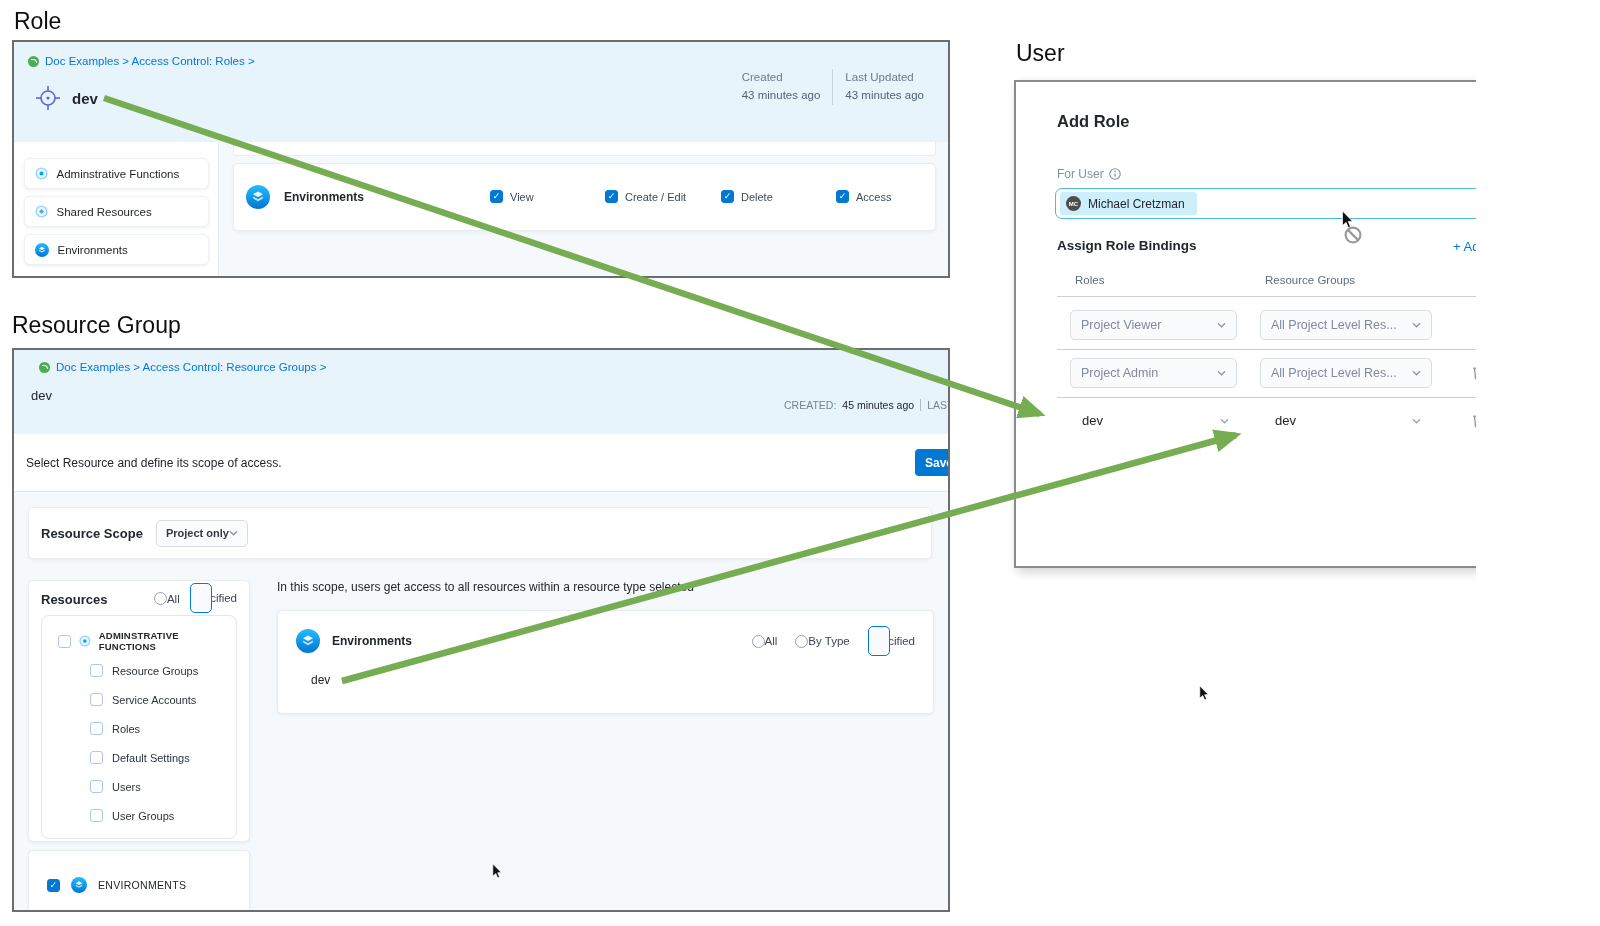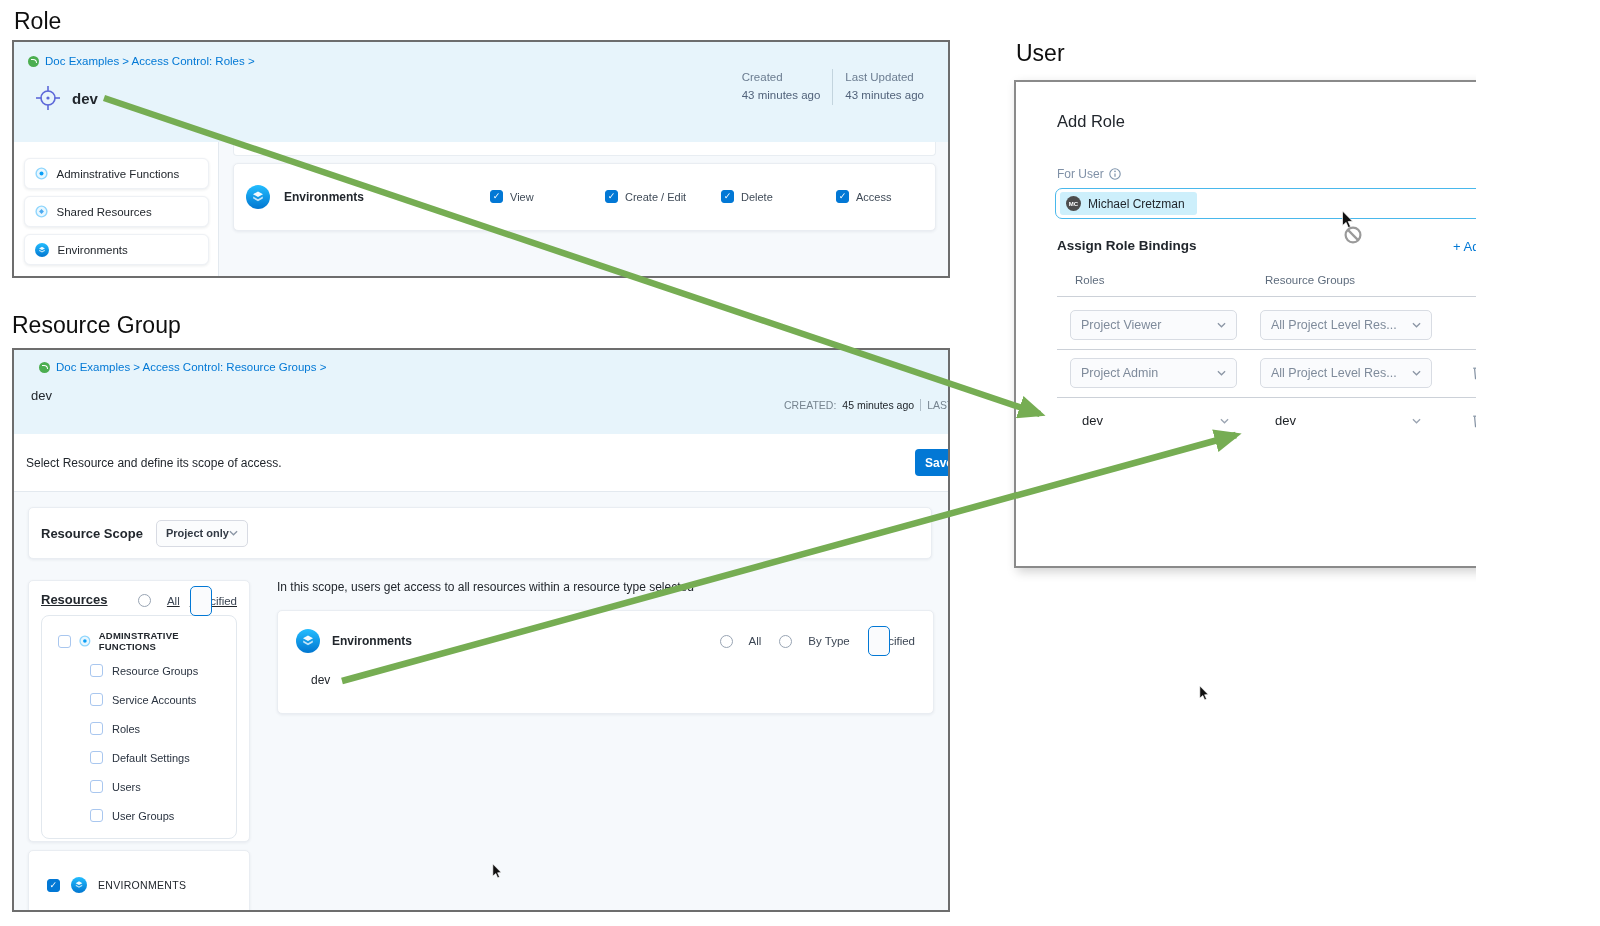--- a/index.html
+++ b/index.html
@@ -14,21 +14,21 @@
   .card { position:absolute; background:#fff; border:1px solid #e9edf2; border-radius:5px;
           box-shadow:0 1px 3px rgba(25,45,70,.07); }
   .cb { width:13px; height:13px; border-radius:3px; border:1.5px solid #a9c7ef; background:#fff;
         display:inline-flex; align-items:center; justify-content:center; flex:none; }
   .cb.checked { background:#0278d5; border-color:#0278d5; }
   .cb.checked::after { content:"✓"; color:#fff; font-size:9px; font-weight:bold; line-height:1; }
   .rd { width:13px; height:13px; border-radius:50%; border:1.5px solid #98a4b3; background:#fff;
         display:inline-flex; align-items:center; justify-content:center; flex:none; }
   .rd.sel { border-color:#0278d5; }
   .rd.sel::after { content:""; width:7px; height:7px; border-radius:50%; background:#0278d5; }
-  .ropt { display:inline-flex; align-items:center; gap:16px; font-size:11.5px; color:#3c4654; }
+  .ropt { display:inline-flex; align-items:center; gap:0; font-size:11.5px; color:#3c4654; }
   .chev { flex:none; }
   .sel { position:absolute; height:30px; background:#fafbfd; border:1px solid #d8dce3; border-radius:5px;
          display:flex; align-items:center; justify-content:space-between; padding:0 10px;
          font-size:12.5px; color:#7f8b9b; }
   .crumb { position:absolute; display:flex; align-items:center; gap:6px; font-size:11.5px; color:#0278d5; }
   .gdot { width:11px; height:11px; border-radius:50%; background:#4cae50; position:relative; flex:none; }
   .gdot::after { content:""; position:absolute; left:2.5px; top:3px; width:5px; height:3px;
                  border:1.2px solid #fff; border-bottom:none; border-left:none; border-radius:0 4px 0 0; }
   .panel { position:absolute; background:#fff; border:2px solid #6d6d6d; overflow:hidden; }
   .phdr { position:absolute; left:0; right:0; top:0; background:#e7f4fb; }
@@ -79,42 +79,42 @@
              border:none; border-radius:4px; color:#fff; font-size:12px; font-weight:bold;
              display:flex; align-items:center; padding-left:10px; font-family:inherit; }
   .rg-content { position:absolute; left:0; right:0; top:142px; bottom:0; background:#f6f9fc; }
   .rg-scopecard { left:14px; top:15px; width:904px; height:52px; display:flex; align-items:center;
                   padding-left:12px; gap:13px; }
   .rs-label { font-size:13px; font-weight:bold; }
   .rs-dd { width:92px; height:27px; border:1px solid #d8dbe3; border-radius:5px; background:#fbfcfd;
            display:flex; align-items:center; justify-content:space-between; padding:0 9px;
            font-size:11px; font-weight:bold; color:#333a45; }
   .rg-rescard { left:14px; top:88px; width:222px; height:262px; }
-  .res-hd { display:flex; align-items:flex-end; padding:11px 12px 8px 12px; gap:10px;text-decoration:underline; }
+  .res-hd { display:flex; align-items:flex-start; padding:11px 12px 8px 12px; gap:10px; }
   .res-hd .rtitle { font-size:13px; font-weight:bold; flex:1; }
   .res-tree { margin:0 12px; border:1px solid #e2e8ee; border-radius:8px; padding:10px 0 8px 0; }
   .tree-group { display:flex; gap:8px; align-items:center; padding:4px 0 4px 16px;
                 font-size:9.5px; font-weight:600; color:#22272d; letter-spacing:.2px; }
   .tree-child { display:flex; gap:9px; align-items:center; height:29px; padding-left:48px;
                 font-size:11px; color:#2a3340; }
   .rg-envgroup { left:14px; top:358px; width:222px; height:70px; display:flex; align-items:center;
                  gap:11px; padding-left:18px; font-size:10.5px; letter-spacing:.3px; color:#22272d; }
   .rg-hint { position:absolute; left:263px; top:88px; font-size:12px; color:#22272d; }
   .rg-envscope { left:263px; top:118px; width:657px; height:104px; }
   .es-row { display:flex; align-items:center; padding:18px 18px 0 18px; gap:12px; }
   .es-row .rname { font-size:12px; font-weight:bold; }
   .es-row .spacer { flex:1; }
   .es-radios { display:flex; gap:18px; }
   .es-item { margin:20px 0 0 33px; font-size:12px; color:#22272d; }
 
   
   #user-dialog { left:1014px; top:80px; width:566px; height:488px; background:#fff;
                  border:2px solid #8a8a8a; box-shadow:3px 4px 10px rgba(0,0,0,.18); position:absolute; }
   .ud-close { position:absolute; right:34px; top:12px; font-size:16px; color:#9aa3ad; cursor:default; }
-  .ud-title { position:absolute; left:41px; top:30px; font-size:16.5px; font-weight:normal; }
+  .ud-title { position:absolute; left:41px; top:30px; font-size:16.5px; font-weight:bold; }
   .ud-forlabel { position:absolute; left:41px; top:85px; display:flex; align-items:center; gap:5px;
                  font-size:12px; color:#7f90a6; }
   .ud-input { position:absolute; left:39px; top:106px; width:458px; height:31px;
               border:1.5px solid #49b8ec; border-radius:7px; background:#fff; display:flex;
               align-items:center; padding:0 4px; }
   .ud-chip { height:23px; background:#cdeffb; border-radius:3px; display:flex; align-items:center;
              gap:7px; padding:0 12px 0 6px; }
   .ud-avatar { width:15px; height:15px; border-radius:50%; background:#4d4d4d; color:#fff;
                font-size:6px; font-weight:bold; display:flex; align-items:center; justify-content:center; }
   .ud-name { font-size:12px; color:#22272d; }

